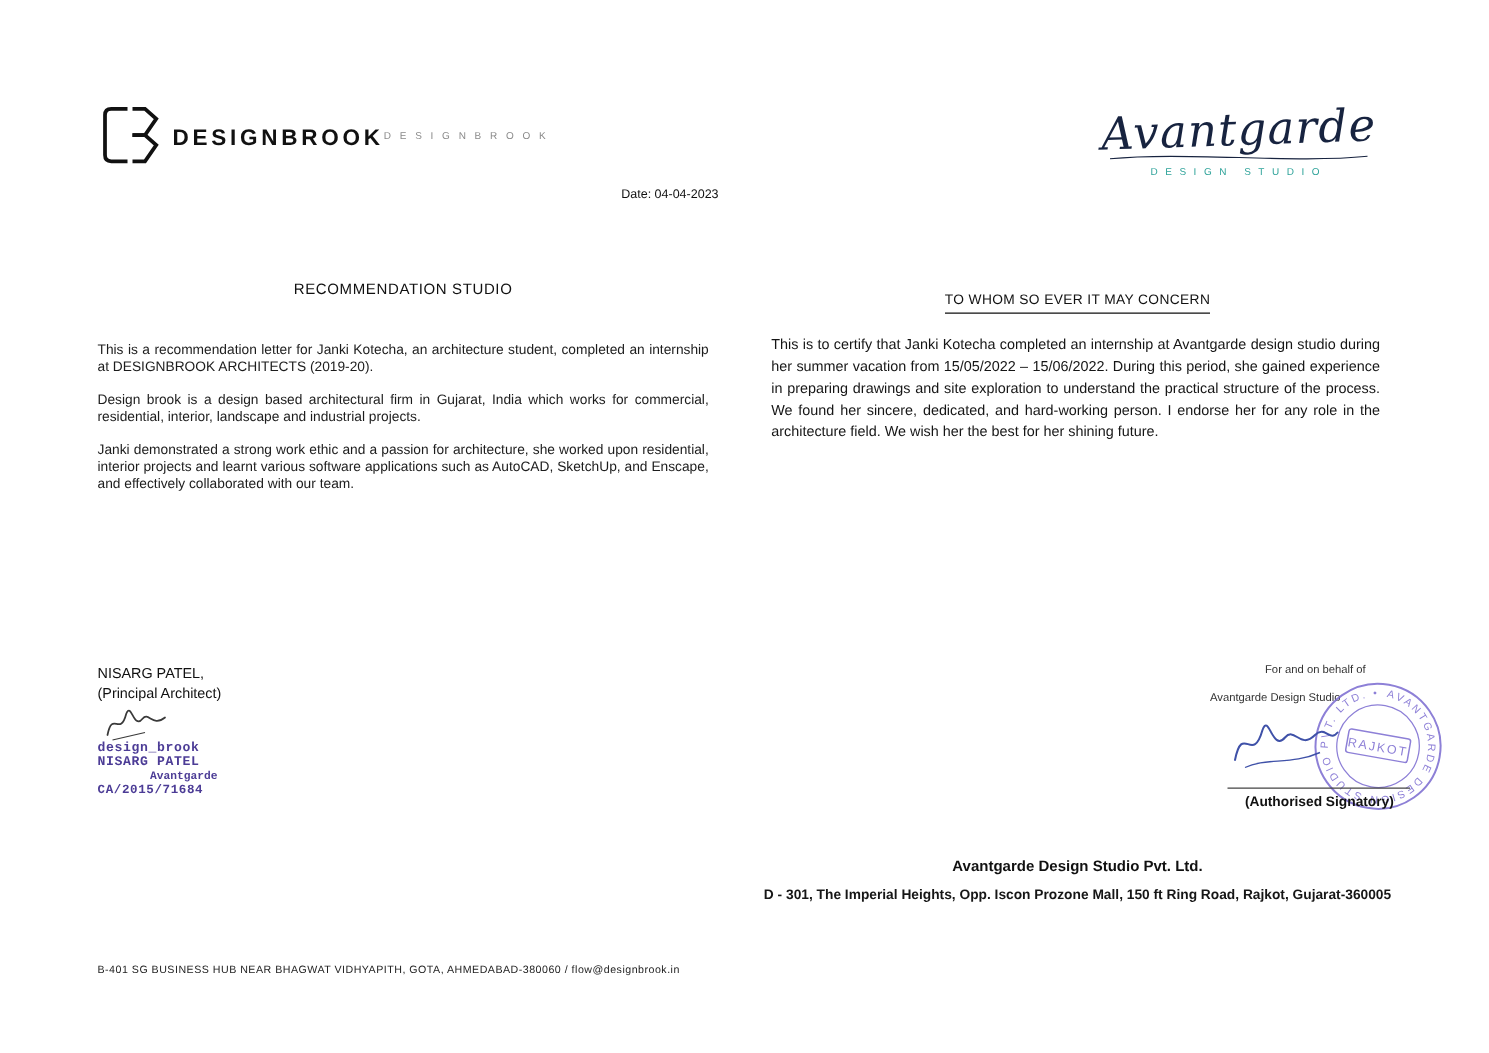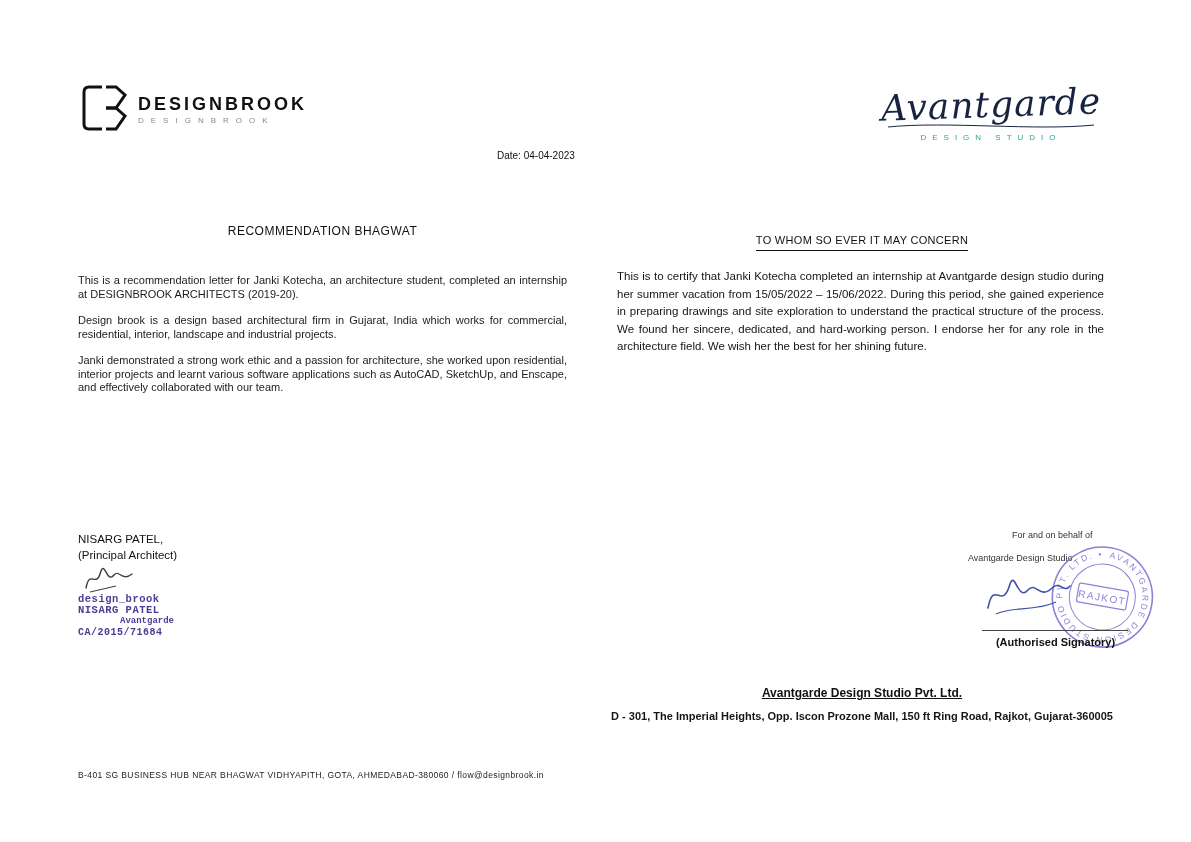--- a/index.html
+++ b/index.html
@@ -5,21 +5,21 @@
   html,body{margin:0;padding:0;}
   body{
     width:1191px;height:842px;position:relative;background:#ffffff;
     font-family:"Liberation Sans", sans-serif;color:#1a1a1a;overflow:hidden;
   }
   .abs{position:absolute;}
 
   
   .db-logo{left:78px;top:82px;width:240px;height:56px;display:flex;align-items:center;gap:8px;}
   .db-mark{flex:0 0 auto;}
-  .db-wordmark{display:flex;flex-direction:column;line-height:1;}
+  .db-wordmark{display:flex;flex-direction:row;line-height:1;}
   .db-brand{font-size:18px;font-weight:bold;letter-spacing:3px;color:#111;}
   .db-sub{font-size:8px;letter-spacing:7px;color:#8a8a8a;margin-top:4px;}
 
   .date-line{left:497px;top:150px;font-size:10px;color:#111;}
 
   .left-title{left:78px;top:224px;width:489px;text-align:center;font-size:12px;
     letter-spacing:0.5px;color:#111;}
 
   .left-body{left:78px;top:274px;width:489px;}
   .left-body p{margin:0 0 13px 0;font-size:11px;line-height:13.5px;text-align:justify;color:#1c1c1c;}
@@ -53,21 +53,21 @@
 
   .behalf-1{left:1012px;top:530px;font-size:9px;color:#333;}
   .behalf-2{left:968px;top:553px;font-size:9px;color:#333;}
 
   .right-stamp{left:1048px;top:543px;transform:rotate(10deg);opacity:0.85;}
   .right-signature{left:982px;top:568px;}
 
   .sig-rule{left:982px;top:630px;width:146px;border-top:1px solid #444;height:0;}
   .authorised{left:958px;top:636px;width:195px;text-align:center;font-size:11px;font-weight:bold;color:#111;}
 
-  .company-line{left:617px;top:686px;width:490px;text-align:center;font-size:12px;font-weight:bold;color:#111;text-decoration:underline;}
+  .company-line{left:617px;top:686px;width:490px;text-align:center;font-size:12px;font-weight:bold;color:#111;}
   .address-line{left:582px;top:710px;width:560px;text-align:center;font-size:11px;font-weight:bold;color:#161616;}
 </style>
 </head>
 <body>
 
 <div class="abs db-logo">
   <span class="db-mark">
     <svg width="52" height="50" viewBox="0 0 52 50">
       <path d="M24 4 H11 Q6 4 6 9 V41 Q6 46 11 46 H24" fill="none" stroke="#111" stroke-width="3"></path>
       <path d="M28 4 H38 L47 12 L38 25 H28" fill="none" stroke="#111" stroke-width="3"></path>
@@ -75,21 +75,21 @@
     </svg>
   </span>
   <span class="db-wordmark">
     <span class="db-brand">DESIGNBROOK</span>
     <span class="db-sub">DESIGNBROOK</span>
   </span>
 </div>
 
 <div class="abs date-line">Date: 04-04-2023</div>
 
-<div class="abs left-title">RECOMMENDATION BHAGWAT</div>
+<div class="abs left-title">RECOMMENDATION STUDIO</div>
 
 <div class="abs left-body">
   <p>This is a recommendation letter for Janki Kotecha, an architecture student, completed an internship at DESIGNBROOK ARCHITECTS (2019-20).</p>
   <p>Design brook is a design based architectural firm in Gujarat, India which works for commercial, residential, interior, landscape and industrial projects.</p>
   <p>Janki demonstrated a strong work ethic and a passion for architecture, she worked upon residential, interior projects and learnt various software applications such as AutoCAD, SketchUp, and Enscape, and effectively collaborated with our team.</p>
 </div>
 
 <div class="abs signatory">
   <div>NISARG PATEL,</div>
   <div>(Principal Architect)</div>

